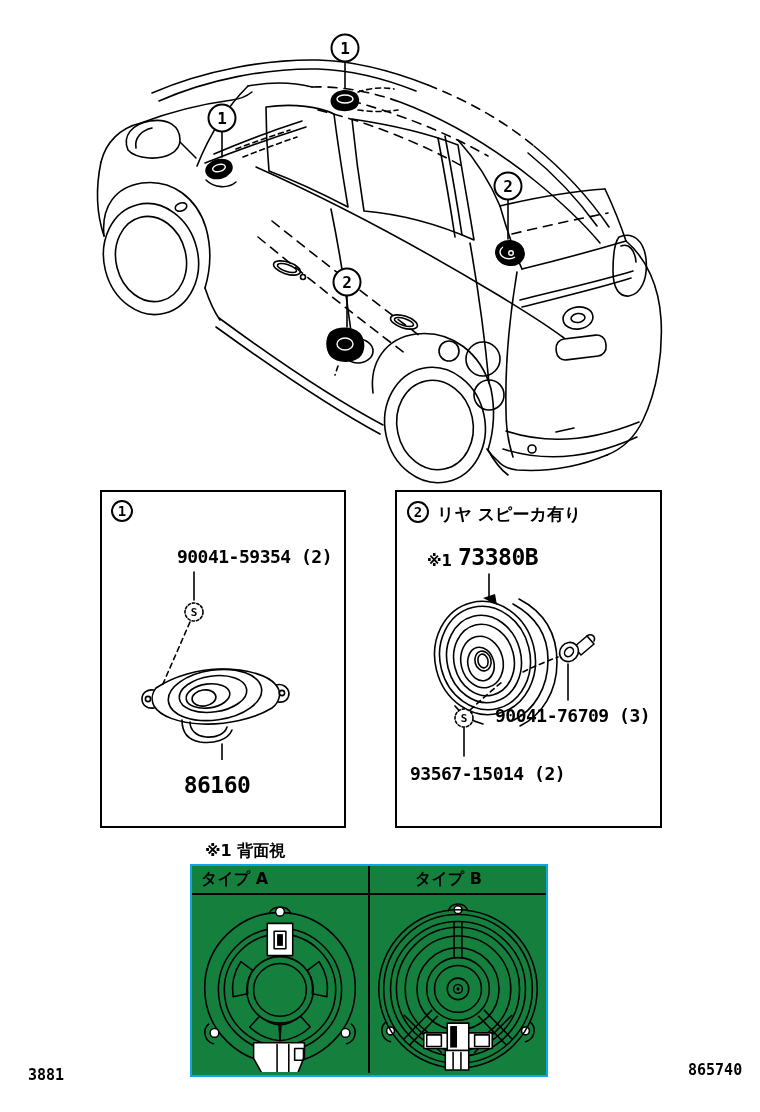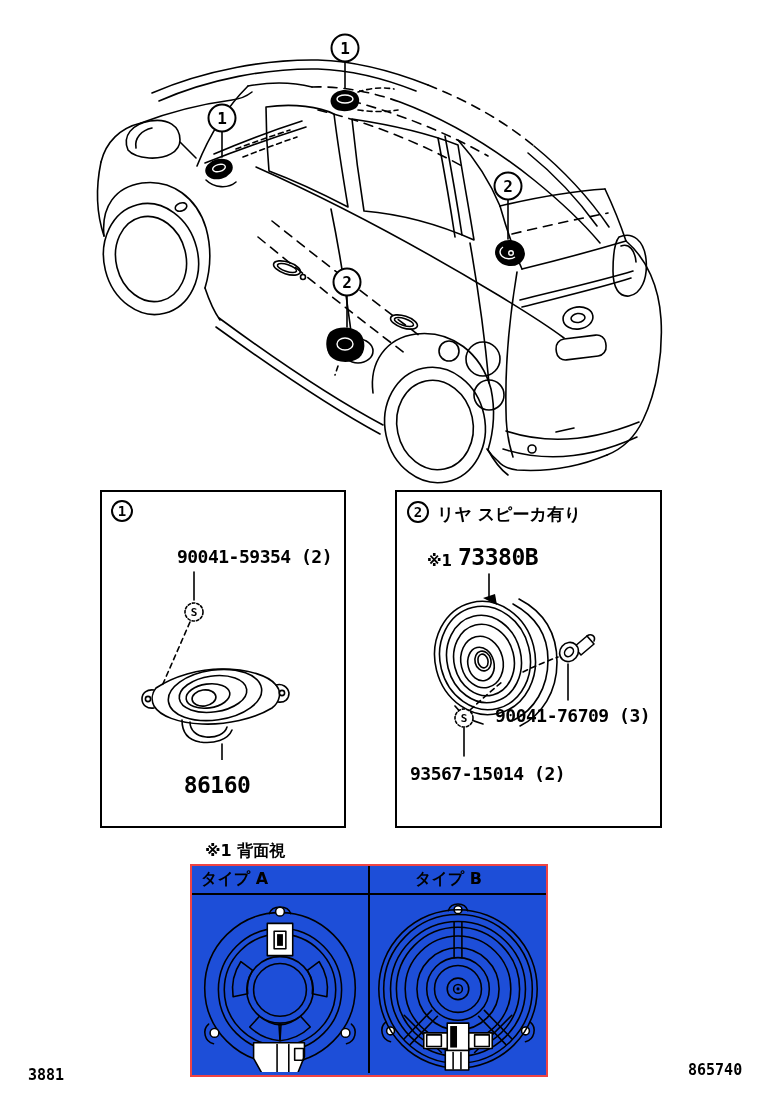--- a/index.html
+++ b/index.html
@@ -17,21 +17,21 @@
   .circnum{display:inline-flex;width:22px;height:22px;border:2px solid #000;border-radius:50%;
            align-items:center;justify-content:center;
            font:bold 14px "DejaVu Sans Mono",monospace;background:#fff;box-sizing:border-box;}
   .partnum{font-family:"DejaVu Sans Mono",monospace;font-weight:bold;font-size:18px;
            letter-spacing:-0.5px;white-space:nowrap;}
   .partbig{font-family:"DejaVu Sans Mono",monospace;font-weight:bold;font-size:23px;
            letter-spacing:-0.5px;white-space:nowrap;}
   .jp{font-weight:bold;font-size:17px;white-space:nowrap;}
   .note{font-weight:bold;font-size:15px;white-space:nowrap;}
   .pagecode{font-family:"DejaVu Sans Mono",monospace;font-weight:bold;font-size:15px;}
-  .tbl{position:absolute;border:2px solid #ef4444;background:#1d4ed8;}
+  .tbl{position:absolute;border:2px solid #0ea5e9;background:#15803d;}
   .tbl-head{display:flex;border-bottom:2px solid #000;height:27px;}
   .tbl-head .cell{flex:0 0 176px;display:flex;align-items:center;padding-left:9px;box-sizing:border-box;}
   .tbl-head .cell+.cell{border-left:2px solid #000;flex:1;padding-left:45px;}
   .tbl-body{display:flex;height:178px;}
   .tbl-body .cell{flex:0 0 176px;display:flex;align-items:center;justify-content:center;box-sizing:border-box;}
   .tbl-body .cell+.cell{border-left:2px solid #000;flex:1;}
 </style>
 </head>
 <body>
 

